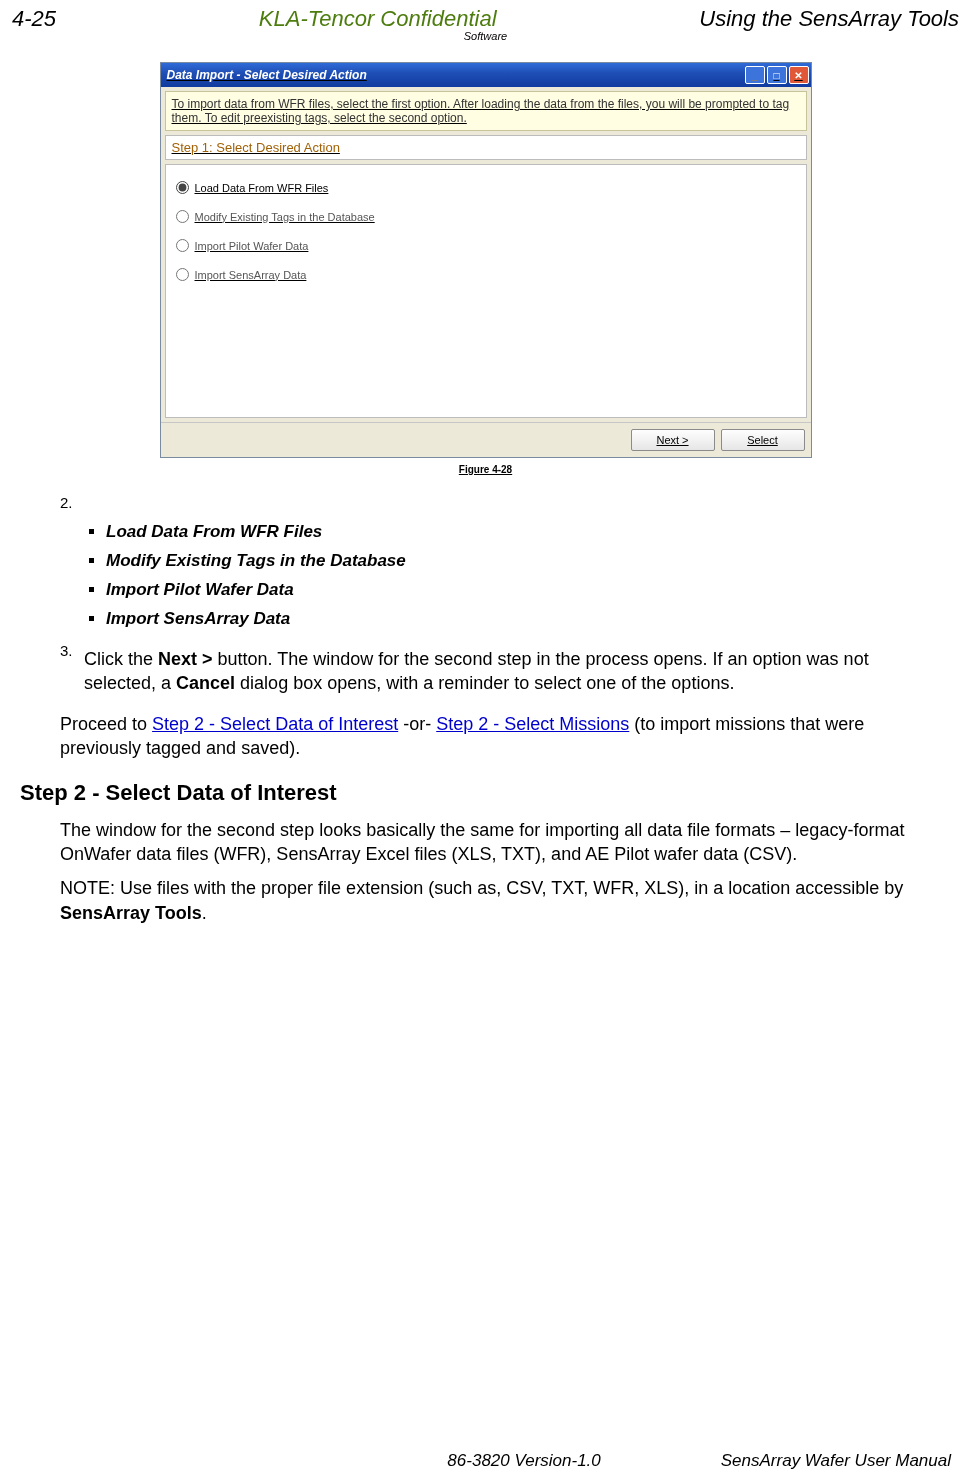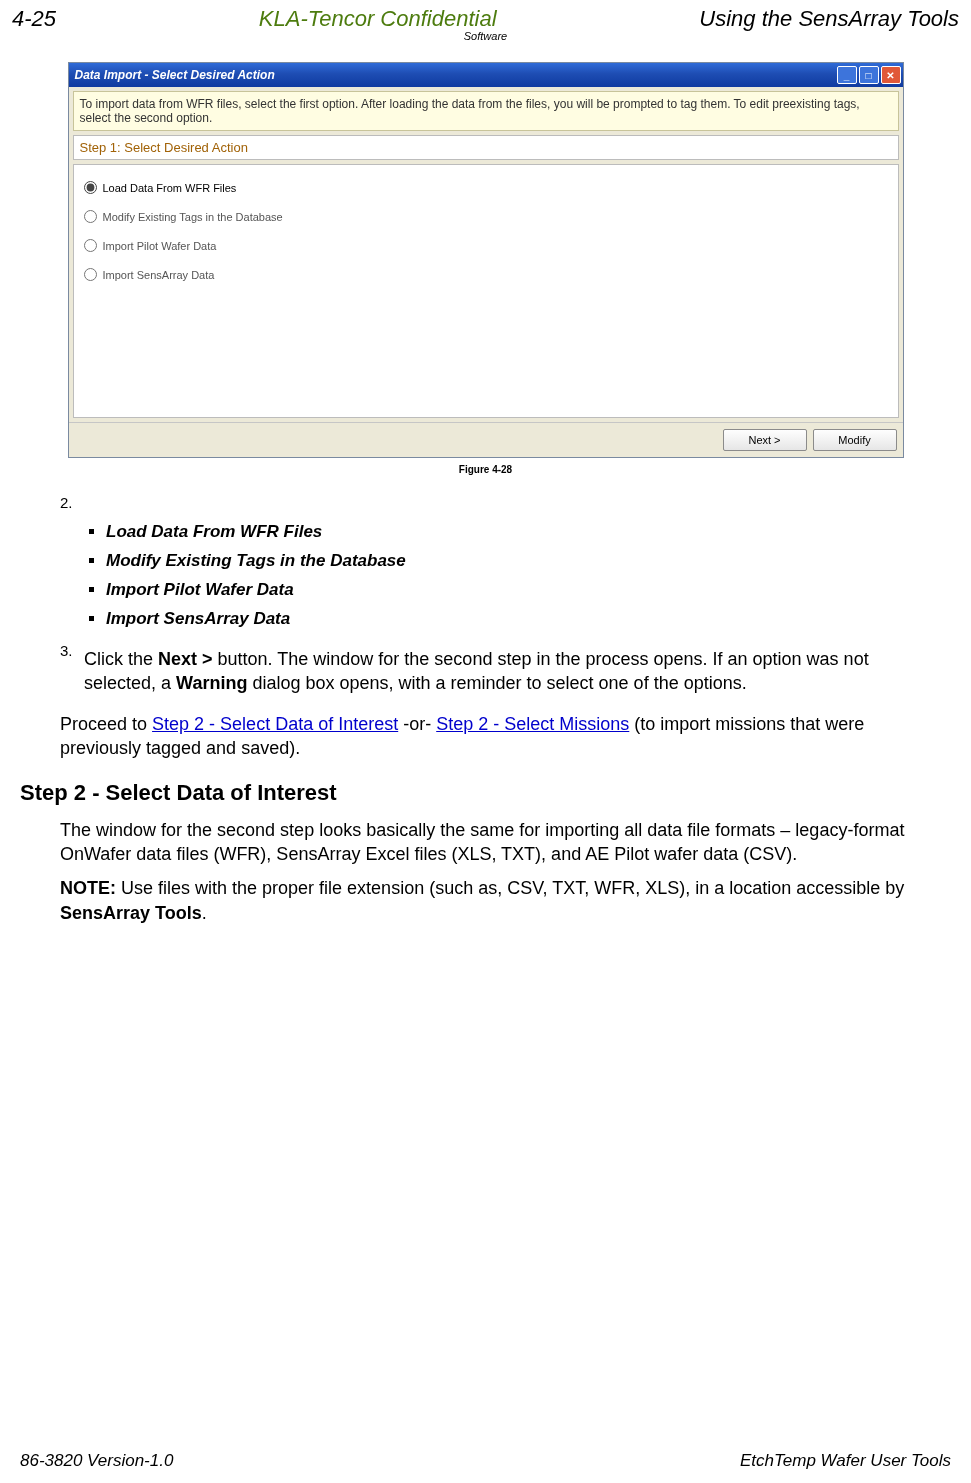--- a/index.html
+++ b/index.html
@@ -10,21 +10,21 @@
     height: 1483px;
     position: relative;
     background: #fff;
     color: #000;
   }
   .header { display: flex; justify-content: space-between; padding: 6px 12px 0 12px; font-style: italic; font-size: 22px; }
   .header-left { flex: 0 0 auto; }
   .header-center { flex: 1 1 auto; text-align: center; color: #4d7c0f; }
   .header-sub { text-align: center; font-style: italic; font-size: 11px; color: #000; margin-top:-2px;}
   .header-right { flex: 0 0 auto; }
-  .figure-wrap { margin: 20px auto 0 auto; width: 836px; }
+  .figure-wrap { margin: 20px auto 0 auto; width: 652px; text-decoration: underline; }
   .dlg { border: 1px solid #7a8aa0; background: #ece9d8; font-family: Tahoma, Arial, sans-serif; font-size: 11px; }
   .titlebar {
     background: linear-gradient(180deg,#2f6bd8 0%,#1e4db3 45%,#0f3aa0 100%);
     color: #fff; display: flex; align-items: center; justify-content: space-between;
     height: 24px; padding: 0 2px 0 6px;
   }
   .titlebar-text { font-weight: bold; font-style: italic; font-size: 12px; }
   .winbtns { display: flex; gap: 2px; }
   .winbtn { width: 20px; height: 18px; border: 1px solid #fff; border-radius:2px; display:flex;align-items:center;justify-content:center;font-size:10px;font-weight:bold;}
   .winbtn.min, .winbtn.max { background:#3d74db; color:#fff; }
@@ -39,22 +39,22 @@
   .dlg-btn { width:84px; height:22px; font-size:11px; background:linear-gradient(#fefefe,#e6e6e6); border:1px solid #8b8b8b; border-radius:2px;}
   .fig-caption { text-align:center; font-weight:bold; font-size:10px; margin-top:6px;}
   .body-content { padding: 14px 30px 0 60px; font-size:18px; line-height:1.35; }
   .body-content p { margin: 6px 0 10px 0; }
   .num-item { display:flex; gap:6px; margin-top:4px; }
   .num-item .num { font-size:15px; min-width:18px;}
   .bullets { margin: 8px 0 10px 46px; }
   .bullets li { list-style: square; font-style: italic; font-weight: bold; margin:6px 0; font-size:17px;}
   .link { color:#0000cc; text-decoration: underline; }
   h2.step2 { font-size:22px; font-weight:bold; margin:18px 0 10px -40px; }
-  .note-label { font-weight:bold; }
-  .footer { position:absolute; bottom:12px; left:0; right:0; display:flex; justify-content:space-between; gap:120px; padding:0 20px; font-style:italic; font-size:17px;}
+  .note-label { font-weight:normal; }
+  .footer { position:absolute; bottom:12px; left:0; right:0; display:flex; justify-content:flex-end; gap:120px; padding:0 20px; font-style:italic; font-size:17px;}
 </style>
 </head>
 <body>
 
 <div class="header">
   <div class="header-left">4-25</div>
   <div class="header-center">KLA-Tencor Confidential</div>
   <div class="header-right">Using the SensArray Tools</div>
 </div>
 <div class="header-sub">Software</div>
@@ -84,21 +84,21 @@
         <input type="radio" name="r" style="">
         <span>Import Pilot Wafer Data</span>
       </label>
       <label class="opt">
         <input type="radio" name="r" style="">
         <span>Import SensArray Data</span>
       </label>
     </div>
     <div class="dlg-footer">
       <button class="dlg-btn">Next &gt;</button>
-      <button class="dlg-btn">Modify</button>
+      <button class="dlg-btn">Select</button>
     </div>
   </div>
   <div class="fig-caption">Figure 4-28</div>
 </div>
 
 <div class="body-content">
 
   <div class="num-item">
     <span class="num">2.</span>
   </div>
@@ -106,34 +106,34 @@
   <ul class="bullets">
     <li>Load Data From WFR Files</li>
     <li>Modify Existing Tags in the Database</li>
     <li>Import Pilot Wafer Data</li>
     <li>Import SensArray Data</li>
   </ul>
 
   <div class="num-item">
     <span class="num">3.</span>
     <p>
-      <span>Click the </span><b>Next &gt;</b><span> button. The window for the second step in the process opens. If an option was not selected, a </span><b>Warning</b><span> dialog box opens, with a reminder to select one of the options.</span>
+      <span>Click the </span><b>Next &gt;</b><span> button. The window for the second step in the process opens. If an option was not selected, a </span><b>Cancel</b><span> dialog box opens, with a reminder to select one of the options.</span>
     </p>
   </div>
 
   <p>
     <span>Proceed to </span><a href="#" class="link">Step 2 - Select Data of Interest</a><span> -or- </span><a href="#" class="link">Step 2 - Select Missions</a><span> (to import missions that were previously tagged and saved).</span>
   </p>
 
   <h2 class="step2">Step 2 - Select Data of Interest</h2>
 
   <p>The window for the second step looks basically the same for importing all data file formats – legacy-format OnWafer data files (WFR), SensArray Excel files (XLS, TXT), and AE Pilot wafer data (CSV).</p>
 
   <p style="padding-left:0;">
     <span class="note-label">NOTE:</span><span> Use files with the proper file extension (such as, CSV, TXT, WFR, XLS), in a location accessible by </span><b>SensArray Tools</b><span>.</span>
   </p>
 
 </div>
 
 <div class="footer">
   <span>86-3820 Version-1.0</span>
-  <span>EtchTemp Wafer User Tools</span>
+  <span>SensArray Wafer User Manual</span>
 </div>
 
 </body></html>

